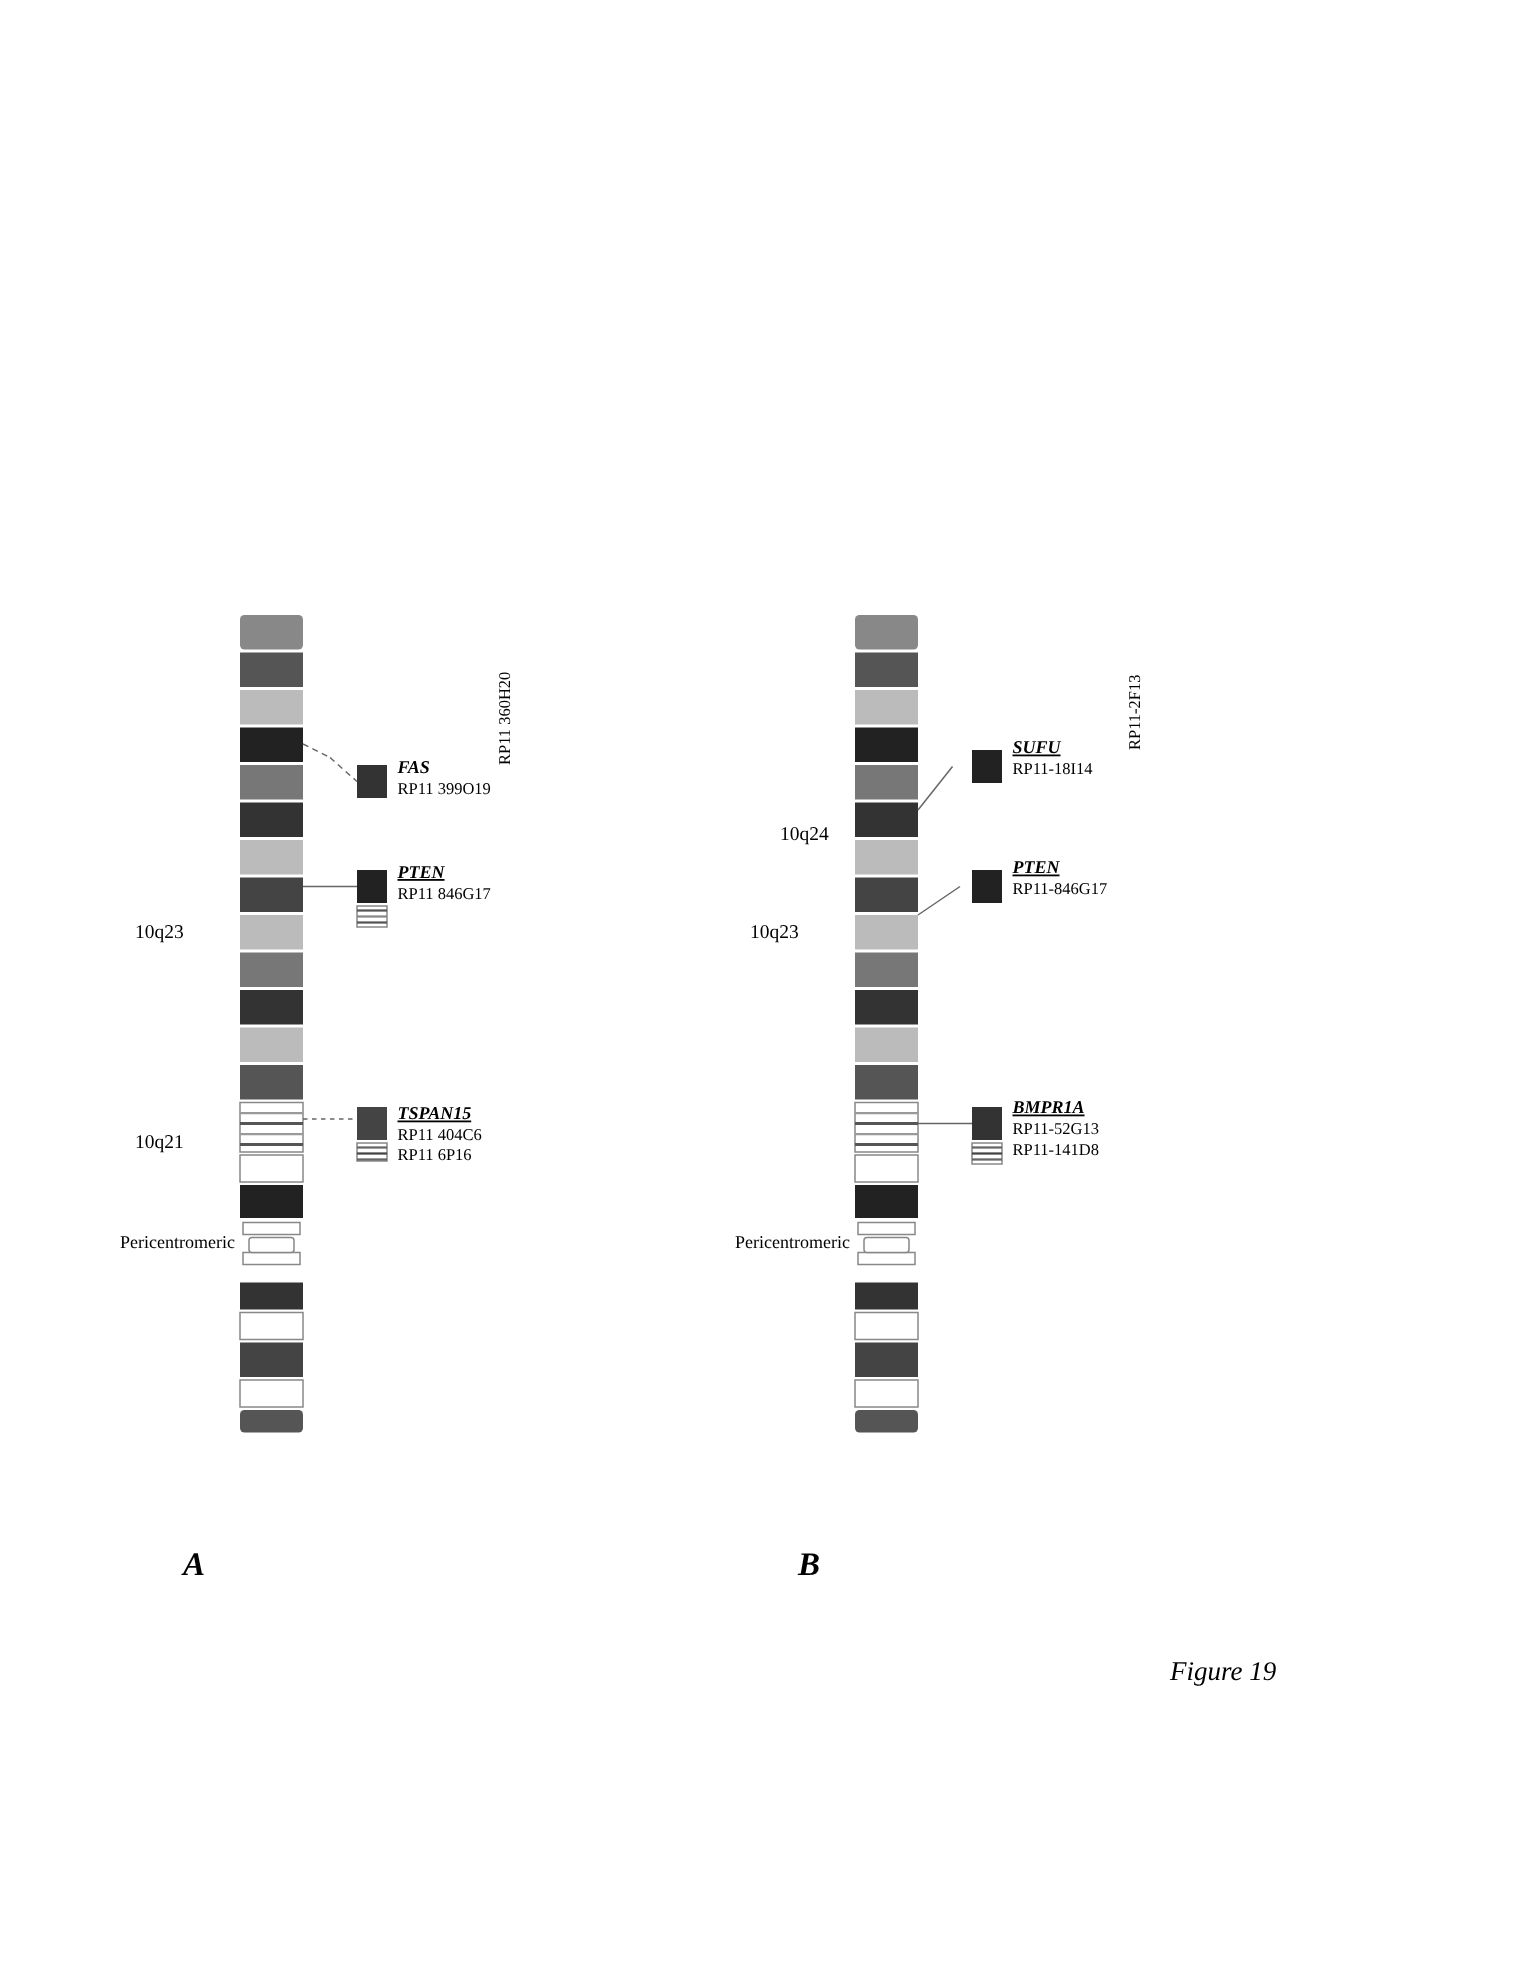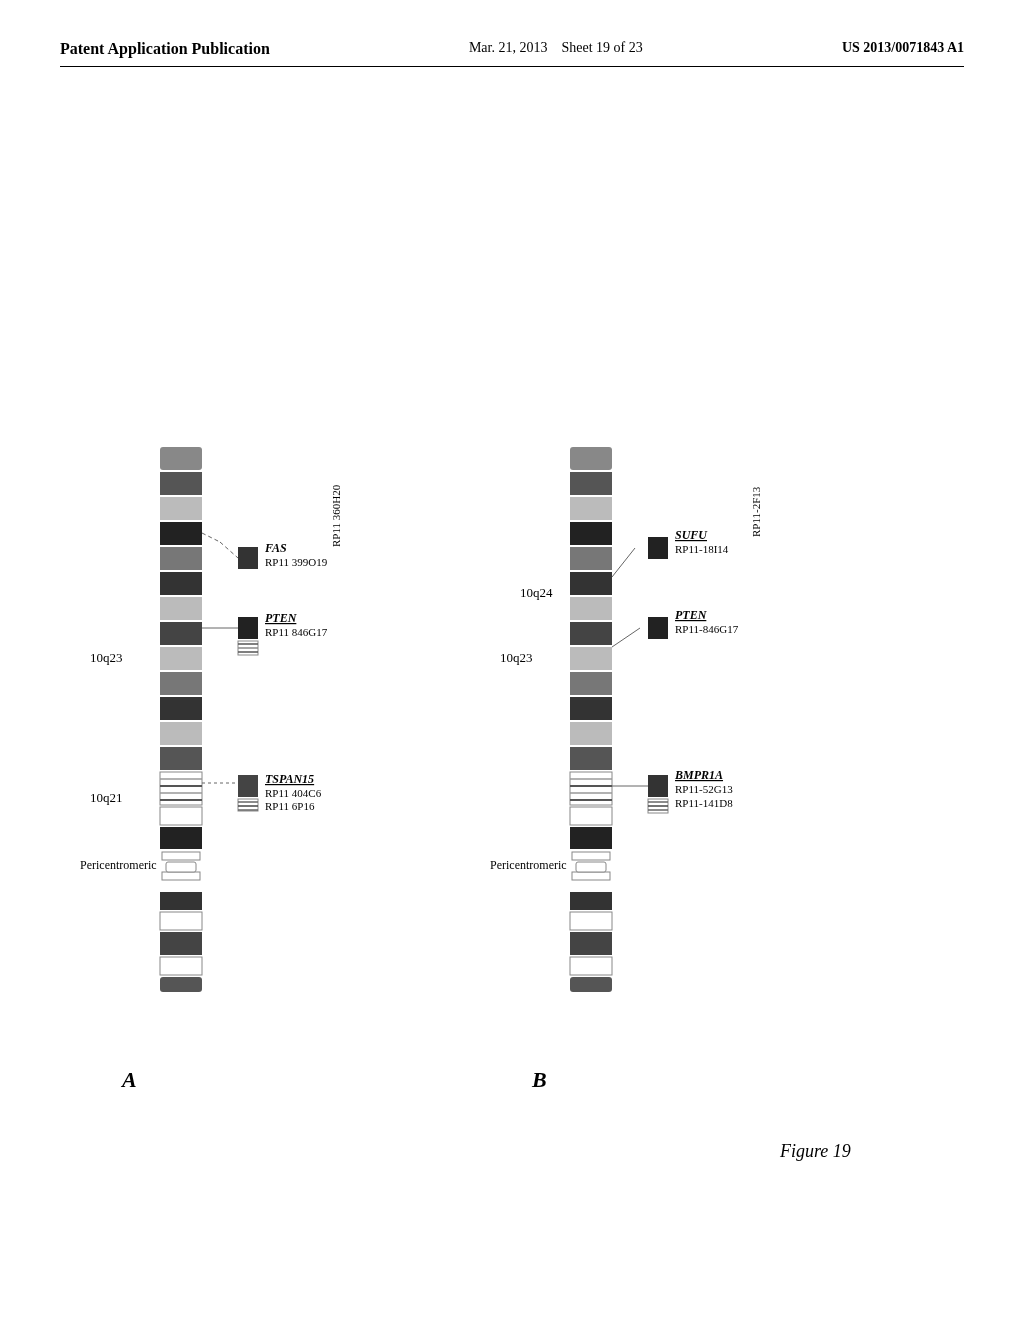--- a/index.html
+++ b/index.html
@@ -41,28 +41,20 @@
       font-size: 14px;
       font-weight: bold;
     }
   </style>
 </head>
 <body>
 
 <div class="page">
 
   
-  <div class="header">
-    <div class="header-left">Patent Application Publication</div>
-    <div class="header-center">
-      <span>Mar. 21, 2013</span>&nbsp;&nbsp;&nbsp;
-      <span>Sheet 19 of 23</span>
-    </div>
-    <div class="header-right">US 2013/0071843 A1</div>
-  </div>
 
   
   <svg width="904" height="1180" style="margin-top: 30px;">
 
     <text x="62" y="980" font-size="22" font-style="italic" font-weight="bold" font-family="Times New Roman">A</text>
 
     <rect x="100" y="870" width="42" height="15" rx="3" fill="#555"></rect>
     <rect x="100" y="850" width="42" height="18" fill="#fff" stroke="#888" stroke-width="1"></rect>
     <rect x="100" y="825" width="42" height="23" fill="#444"></rect>
     <rect x="100" y="805" width="42" height="18" fill="#fff" stroke="#888" stroke-width="1"></rect>

